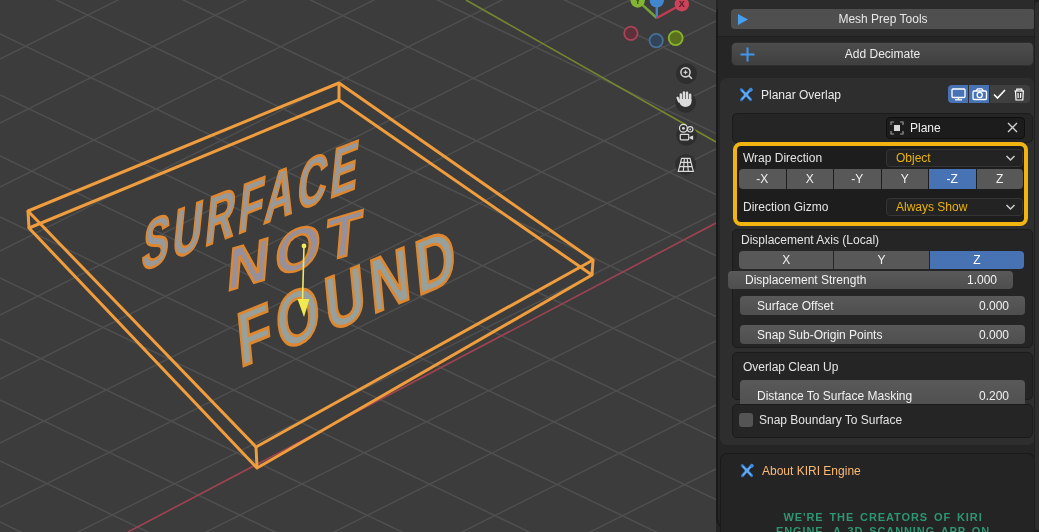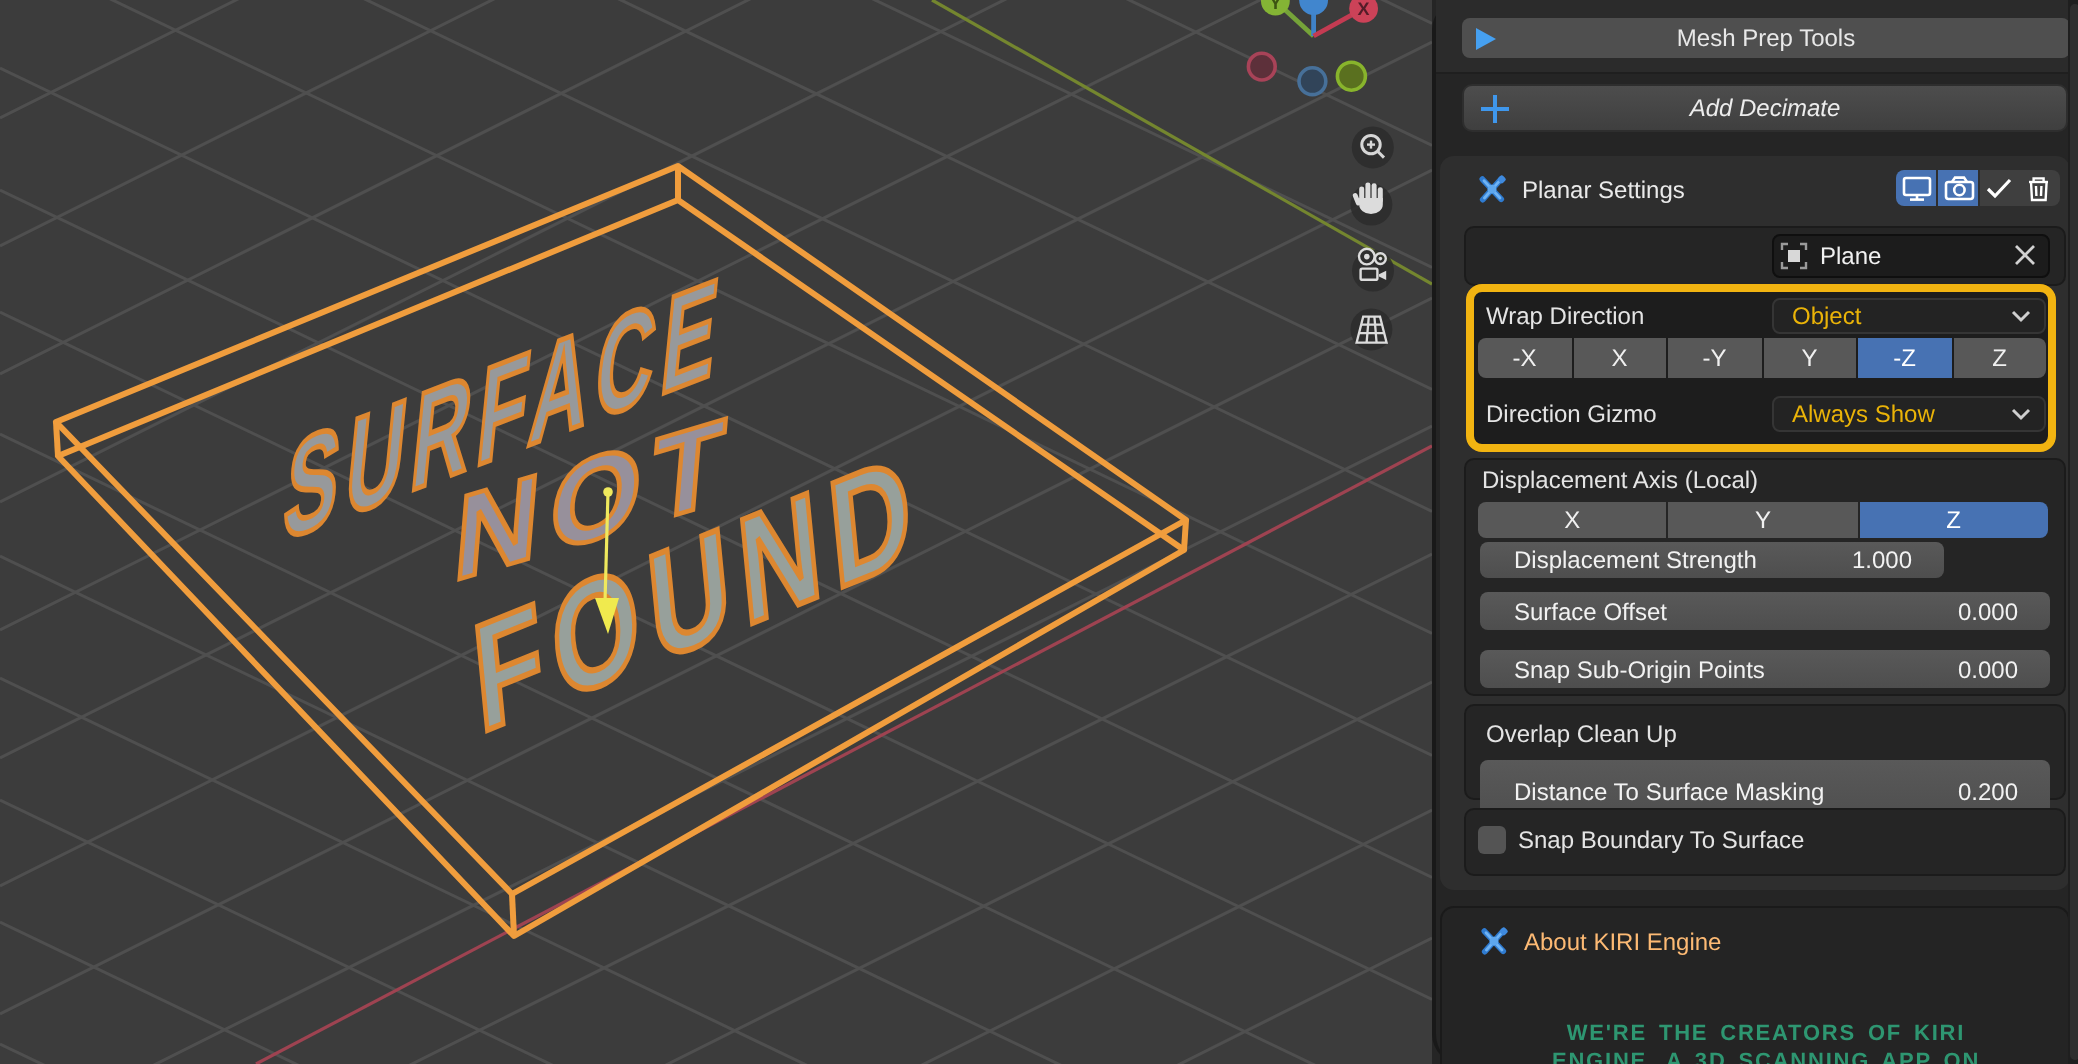--- a/index.html
+++ b/index.html
@@ -132,35 +132,35 @@
     <div class="blk" style="left:0;top:0;width:323px;height:37px;background:#2b2b2b;border-bottom:1px solid #1f1f1f;"></div>
     <div class="blk" style="left:13px;top:9px;width:304px;height:20px;background:#4f4f4f;border-radius:4px;"></div>
     <svg class="blk" style="left:18px;top:13px;" width="14" height="13">
       <polygon points="2,1 12,6.5 2,12" fill="#46a0f0"></polygon>
     </svg>
     <div class="lbl" style="left:13px;top:13px;width:304px;text-align:center;color:#e8e8e8;">Mesh Prep Tools</div>
     <div class="blk" style="left:13px;top:42px;width:303px;height:24px;background:linear-gradient(#4d4d4d,#3f3f3f);border:1px solid #2e2e2e;border-radius:5px;"></div>
     <svg class="blk" style="left:21px;top:46px;" width="17" height="17">
       <path d="M8.5 1.5 V15.5 M1.5 8.5 H15.5" stroke="#3f97ec" stroke-width="2"></path>
     </svg>
-    <div class="lbl" style="left:13px;top:48px;width:303px;text-align:center;color:#ececec;font-style:italic;">Add Decimate</div>
+    <div class="lbl" style="left:13px;top:48px;width:303px;text-align:center;color:#ececec;">Add Decimate</div>
     <div class="blk" style="left:2px;top:78px;width:315px;height:367px;background:#2e2e2e;border-radius:7px;"></div>
     <div class="blk" id="wrench1" style="left:20px;top:86px;"><svg width="16" height="17" viewBox="0 0 16 17">
     <g stroke="#2f7bd0" stroke-width="2.9" stroke-linecap="round">
       <line x1="3.2" y1="3.6" x2="12.6" y2="13.6"></line>
       <line x1="12.6" y1="3.4" x2="3.4" y2="13.8"></line>
     </g>
     <g stroke="#6fb3f4" stroke-width="1.4" stroke-linecap="round">
       <line x1="4" y1="4.4" x2="12" y2="13"></line>
       <line x1="12" y1="4.2" x2="4.2" y2="13"></line>
     </g>
     <circle cx="8" cy="8.6" r="2.2" fill="#5ea7ee"></circle>
     <rect x="11.2" y="2" width="3.4" height="3.4" rx="1" fill="#3f8ade" transform="rotate(45 12.9 3.7)"></rect>
   </svg></div>
-    <div class="lbl" style="left:43px;top:89px;color:#eaeaea;">Planar Settings</div>
+    <div class="lbl" style="left:43px;top:89px;color:#eaeaea;">Planar Overlap</div>
     <div class="blk" style="left:230px;top:85px;width:82px;height:18px;border-radius:4px;overflow:hidden;display:flex;">
         <div style="width:20.5px;background:#4772b3;margin-right:0.5px;"></div>
         <div style="width:20.5px;background:#4772b3;margin-right:0.5px;"></div>
         <div style="width:20px;background:#3f3f3f;margin-right:0.5px;"></div>
         <div style="width:20px;background:#3f3f3f;"></div>
     </div>
     <svg class="blk" style="left:230px;top:85px;" width="82" height="18" id="togicons">
     <g stroke="#fff" fill="none" stroke-width="1.3">
       <rect x="4" y="4" width="13" height="8.5" rx="1"></rect>
       <line x1="10.5" y1="12.5" x2="10.5" y2="14.5"></line>
@@ -219,21 +219,21 @@
         <path d="M1.5 1.5 L5.5 5.5 L9.5 1.5" stroke="#cfcfcf" stroke-width="1.5" fill="none"></path>
       </svg>
     </div>
     <div class="blk" style="left:14px;top:229px;width:301px;height:119px;background:#252525;border:1px solid #1b1b1b;border-radius:5px;"></div>
     <div class="lbl" style="left:23px;top:234px;">Displacement Axis (Local)</div>
     <div class="seg" style="left:21px;top:251px;width:285px;height:18px;">
         <div>X</div>
       <div>Y</div>
       <div class="sel">Z</div>
     </div>
-    <div class="slider" style="left:22px;top:271px;width:232px;height:18px;">
+    <div class="slider" style="left:10px;top:271px;width:285px;height:18px;">
       <span class="n">Displacement Strength</span>
       <span class="v">1.000</span>
     </div>
     <div class="slider" style="left:22px;top:296px;width:285px;height:19px;">
       <span class="n">Surface Offset</span>
       <span class="v">0.000</span>
     </div>
     <div class="slider" style="left:22px;top:325px;width:285px;height:19px;">
       <span class="n">Snap Sub-Origin Points</span>
       <span class="v">0.000</span>

